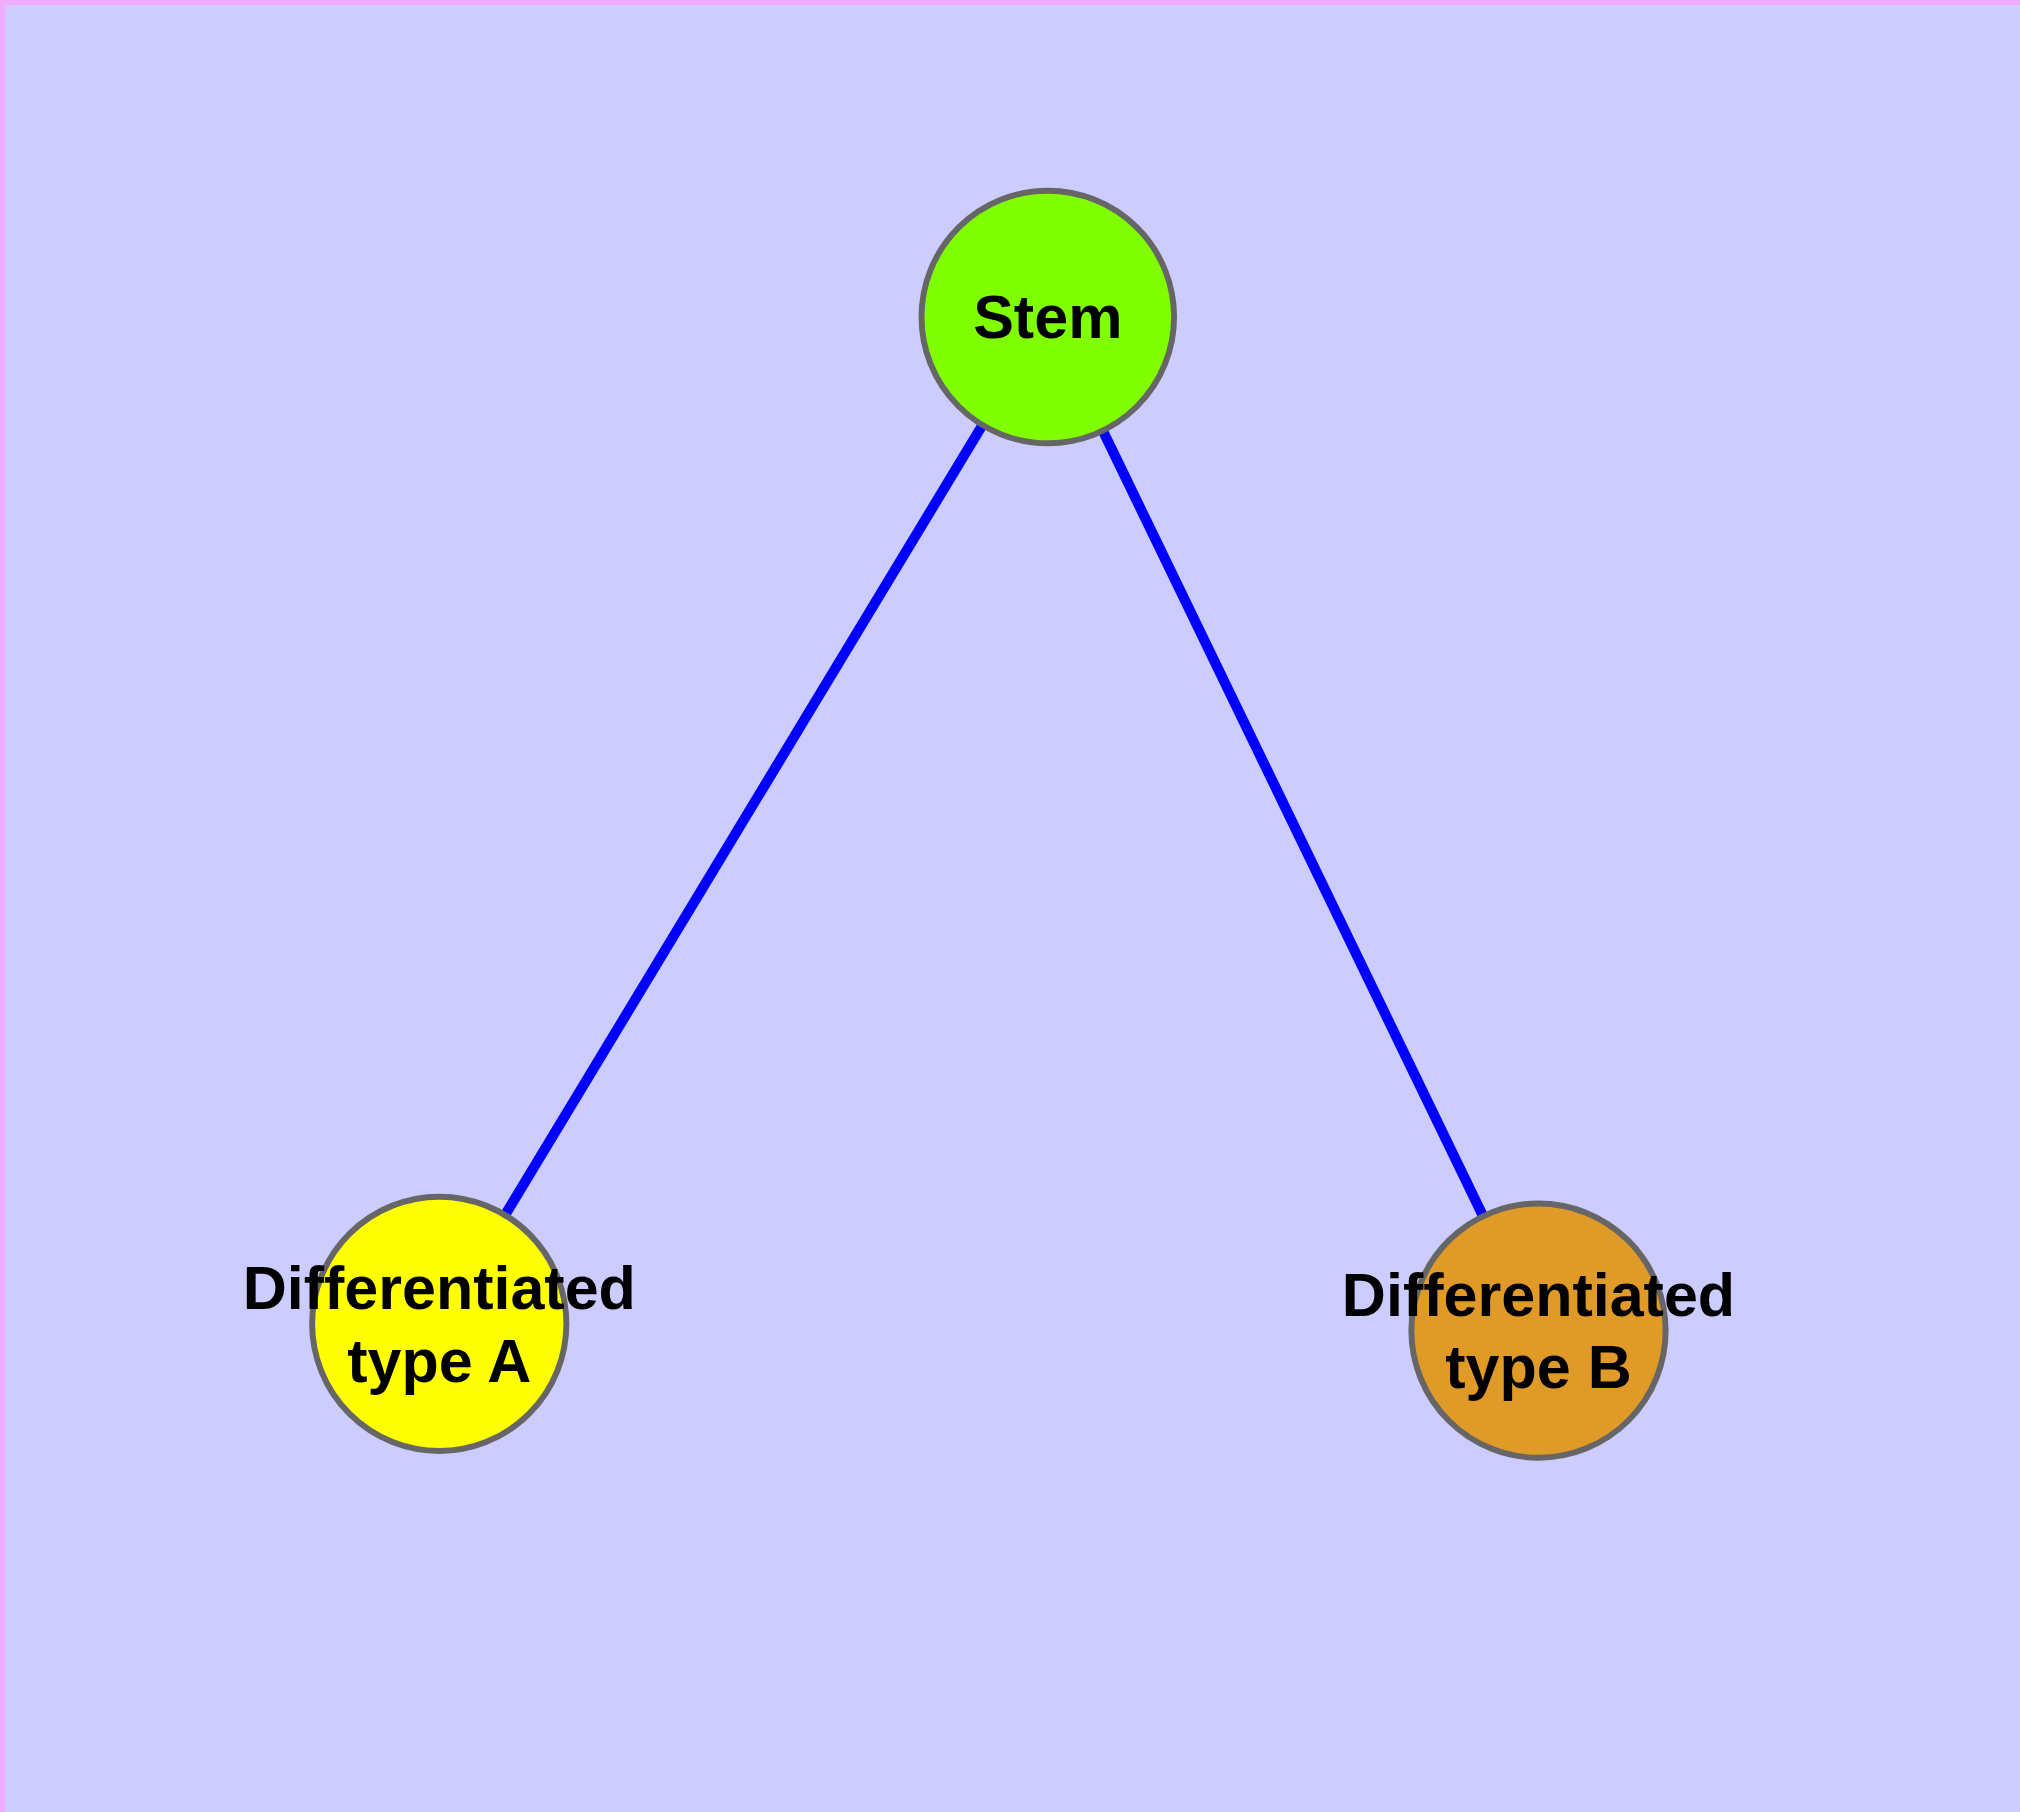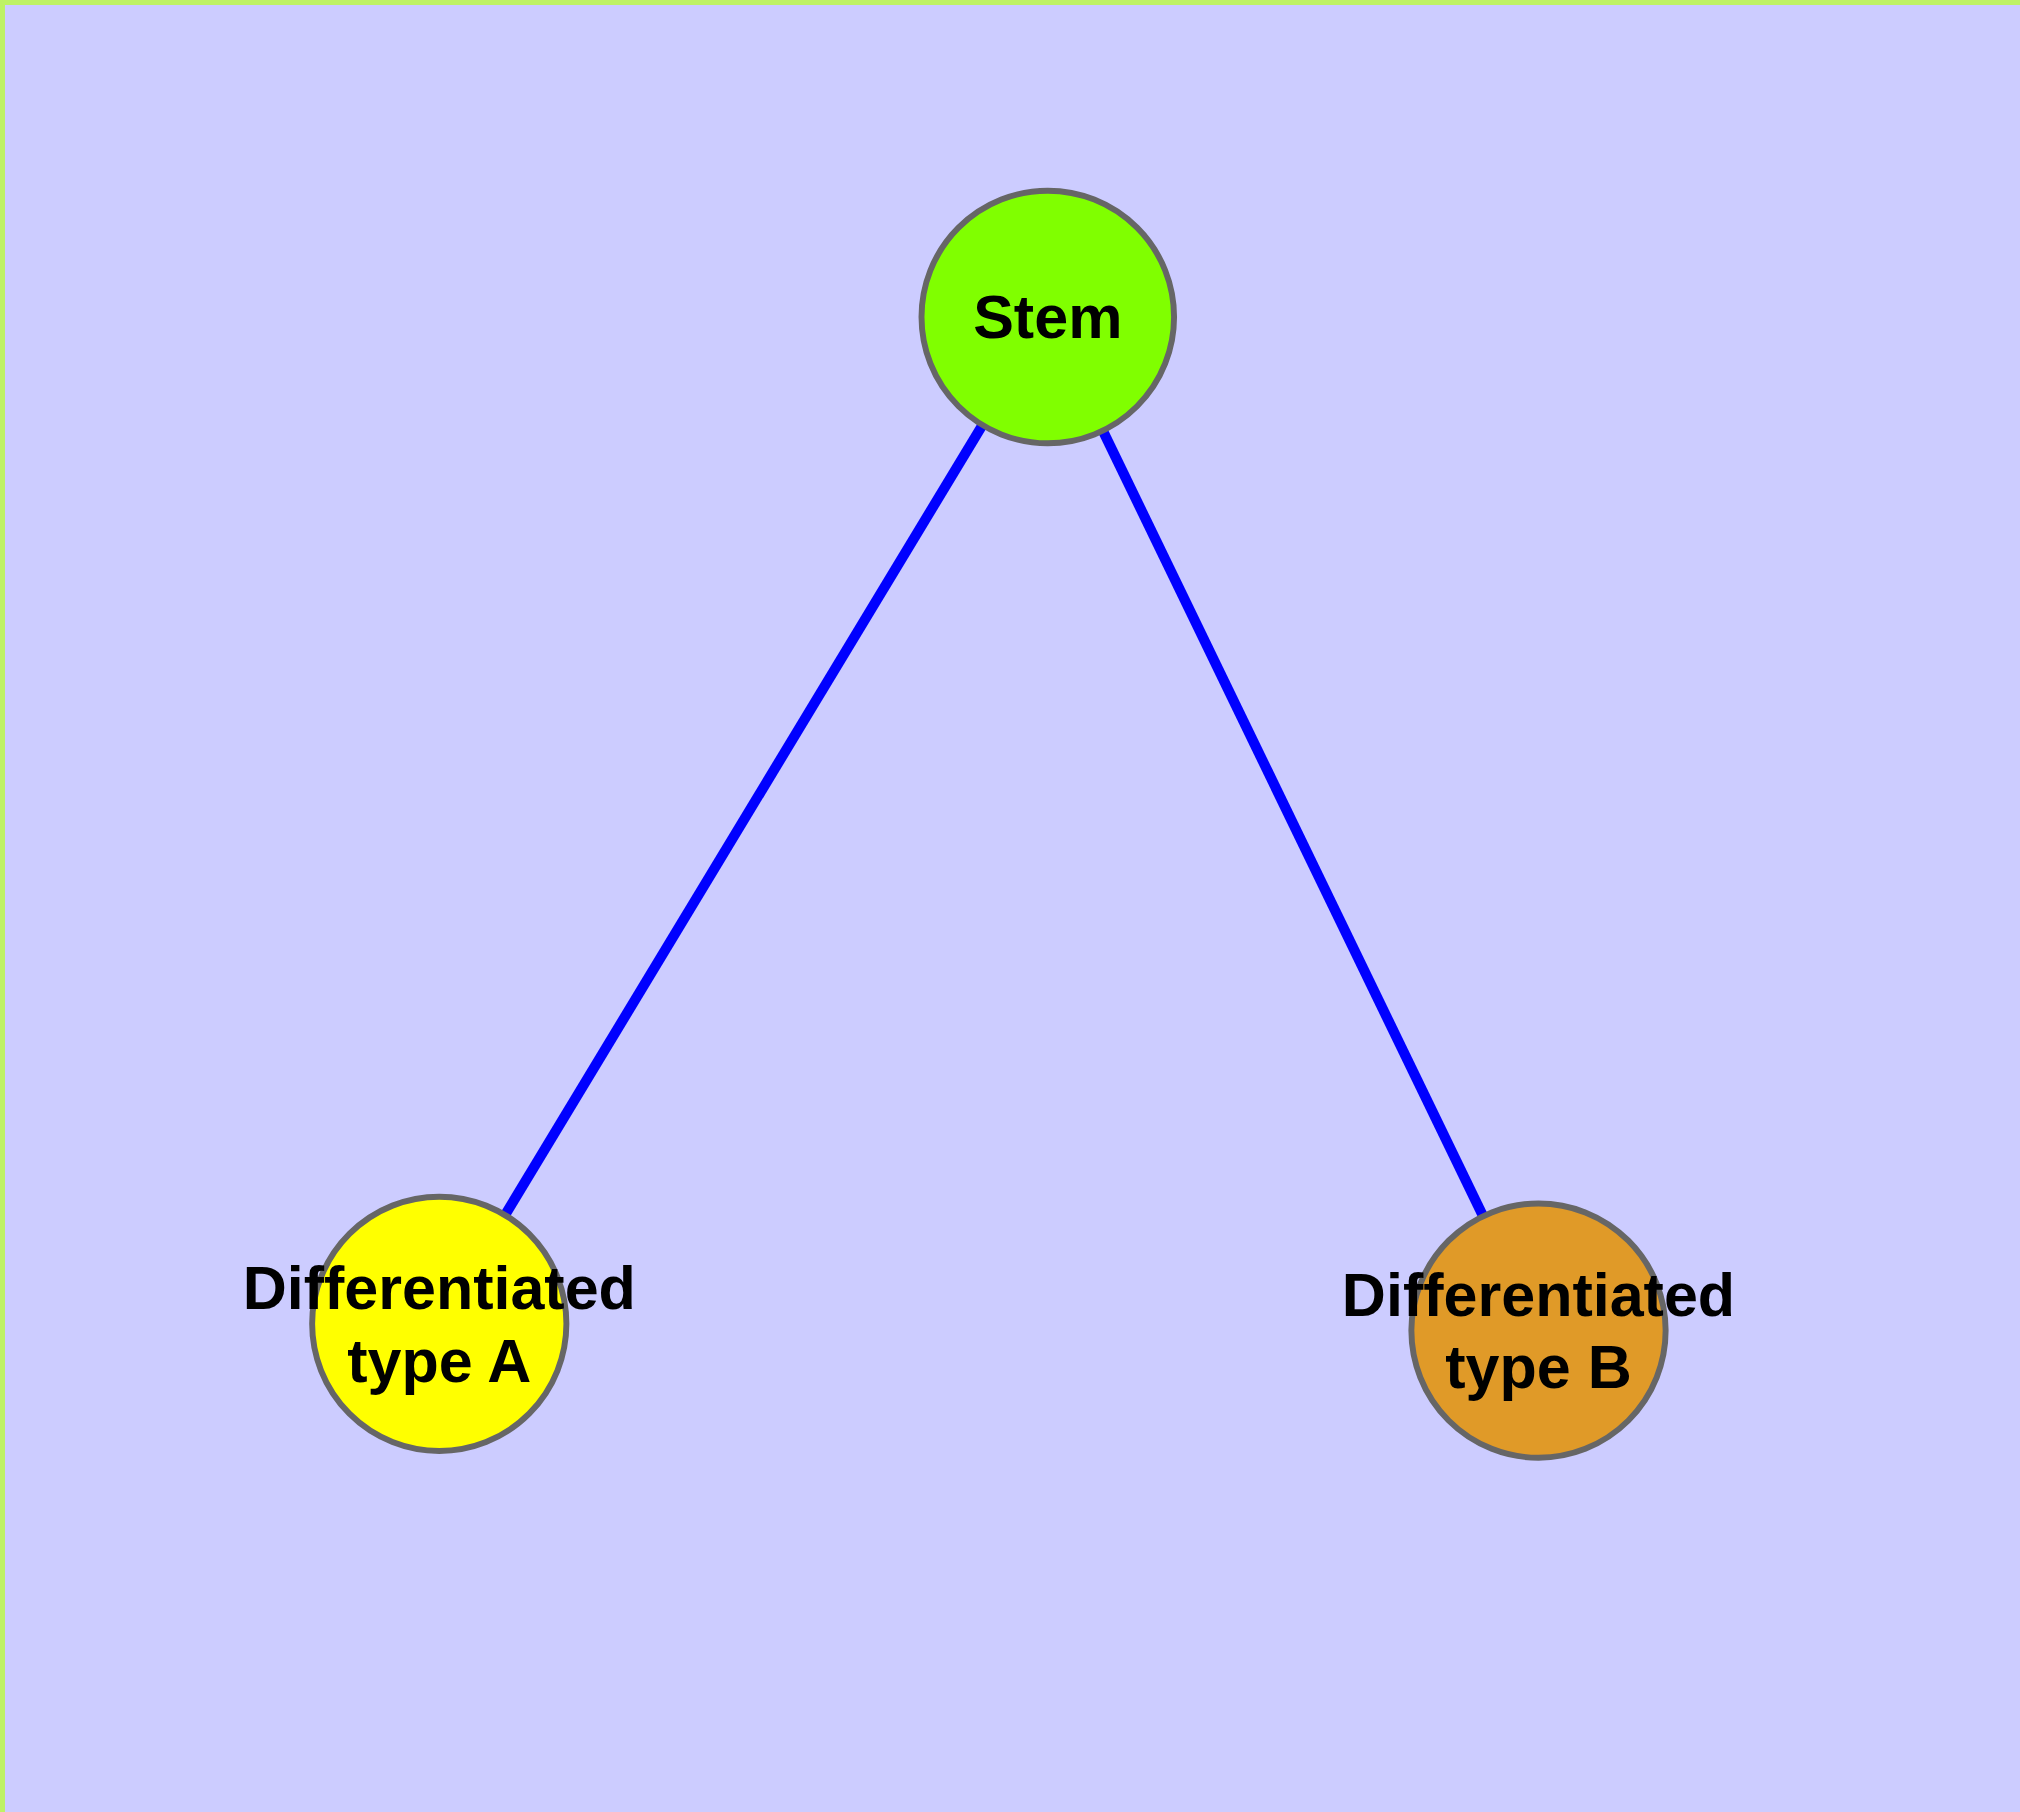--- a/index.html
+++ b/index.html
@@ -4,21 +4,21 @@
 <style>
   html, body {
     margin: 0;
     padding: 0;
     background: #ffffff;
   }
   #canvas {
     position: relative;
     width: 2021px;
     height: 1812px;
-    background: #bef264;
+    background: #f0abfc;
     overflow: hidden;
     font-family: "Liberation Sans", sans-serif;
   }
   #plot-area {
     position: absolute;
     left: 5.1px;
     top: 5.1px;
     width: 2015px;
     height: 1807px;
     background: #ccccff;

